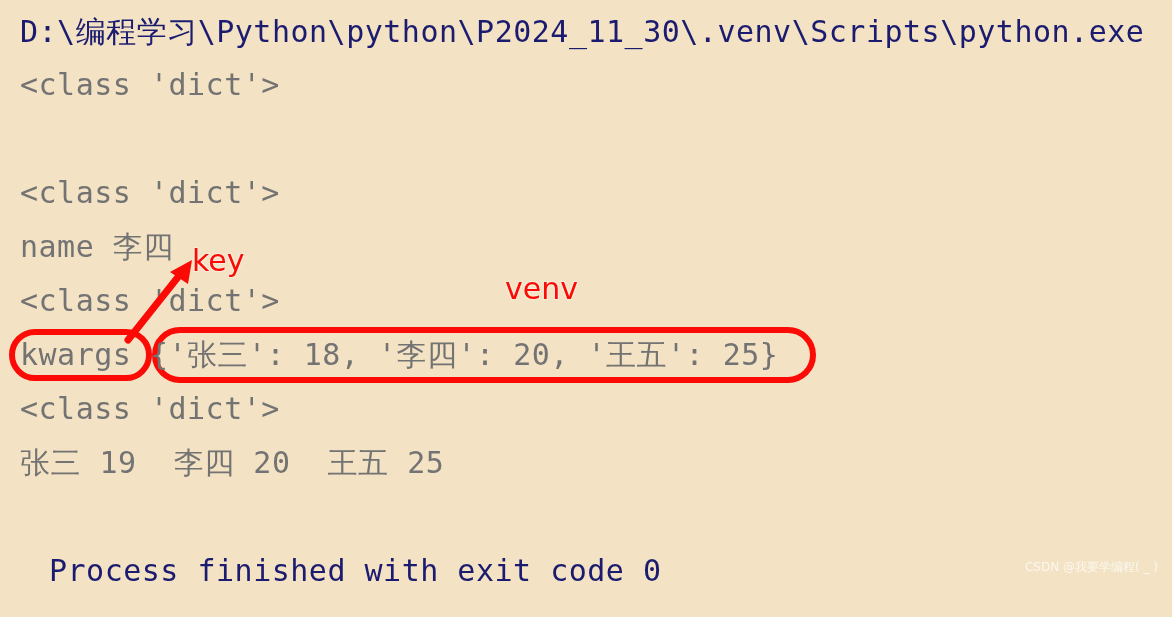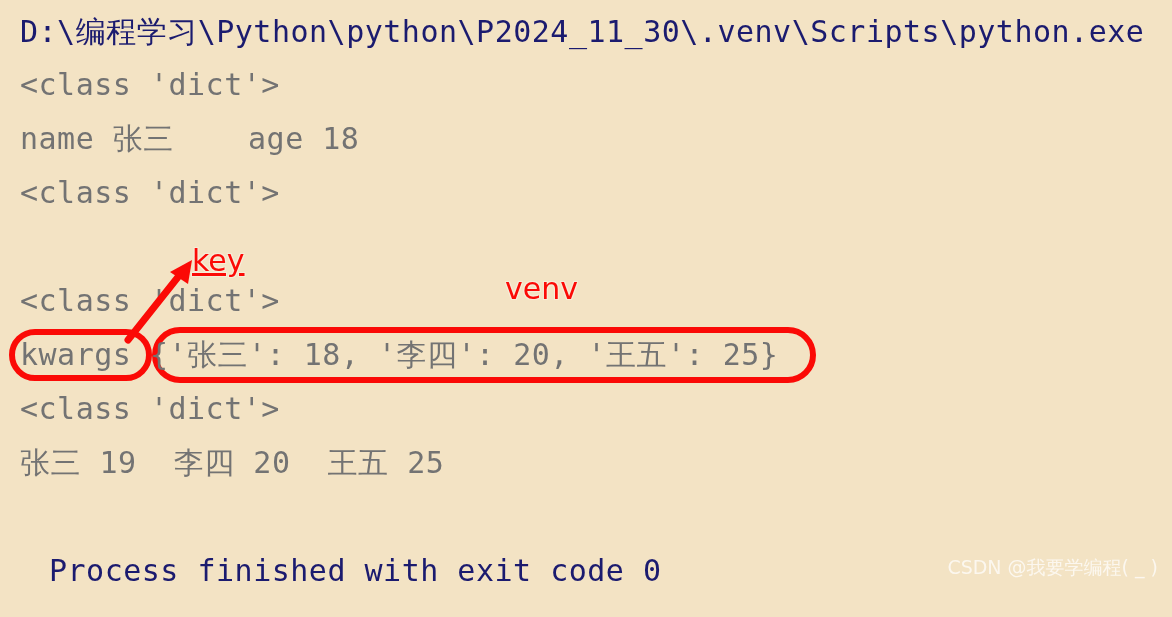--- a/index.html
+++ b/index.html
@@ -75,61 +75,61 @@
     font-size: 30px;
     line-height: 30px;
     color: #fb0a06;
     z-index: 4;
     text-shadow:
        1px  1px 0 #f7ecd8,
       -1px  1px 0 #f7ecd8,
        1px -1px 0 #f7ecd8,
       -1px -1px 0 #f7ecd8;
   }
-  .annot-label.key-label   { left: 192px; top: 246px; text-decoration: underline; }
+  .annot-label.key-label   { left: 192px; top: 246px; }
   .annot-label.value-label { left: 505px; top: 274px; }
 
   
   .arrow-svg {
     position: absolute;
     left: 120px;
     top: 248px;
     width: 90px;
     height: 100px;
     z-index: 4;
     overflow: visible;
   }
 
   
   .watermark {
     position: absolute;
     right: 14px;
     bottom: 8px;
     font-family: "DejaVu Sans", "Liberation Sans", sans-serif;
-    font-size: 19px;
+    font-size: 12px;
     line-height: 24px;
     color: rgba(255, 255, 255, 0.72);
     white-space: pre;
     z-index: 5;
     margin-top: 20px;
   }
 </style>
 </head>
 <body>
 
 <div id="console">
 
   <div class="line path">D:\编程学习\Python\python\P2024_11_30\.venv\Scripts\python.exe</div>
 
   <div class="line l2">&lt;class 'dict'&gt;</div>
 
-  <div class="line l3">name 张三    age 18</div>
 
   <div class="line l4">&lt;class 'dict'&gt;</div>
 
+  <div class="line l5">name 李四</div>
 
   <div class="line l6">&lt;class 'dict'&gt;</div>
 
   <div class="line l7"><span>kwargs</span><span> </span><span>{'张三': 18, '李四': 20, '王五': 25}</span></div>
 
   <div class="line l8">&lt;class 'dict'&gt;</div>
 
   <div class="line l9">张三 19  李四 20  王五 25</div>
 
   <div class="line finished">Process finished with exit code 0</div>

